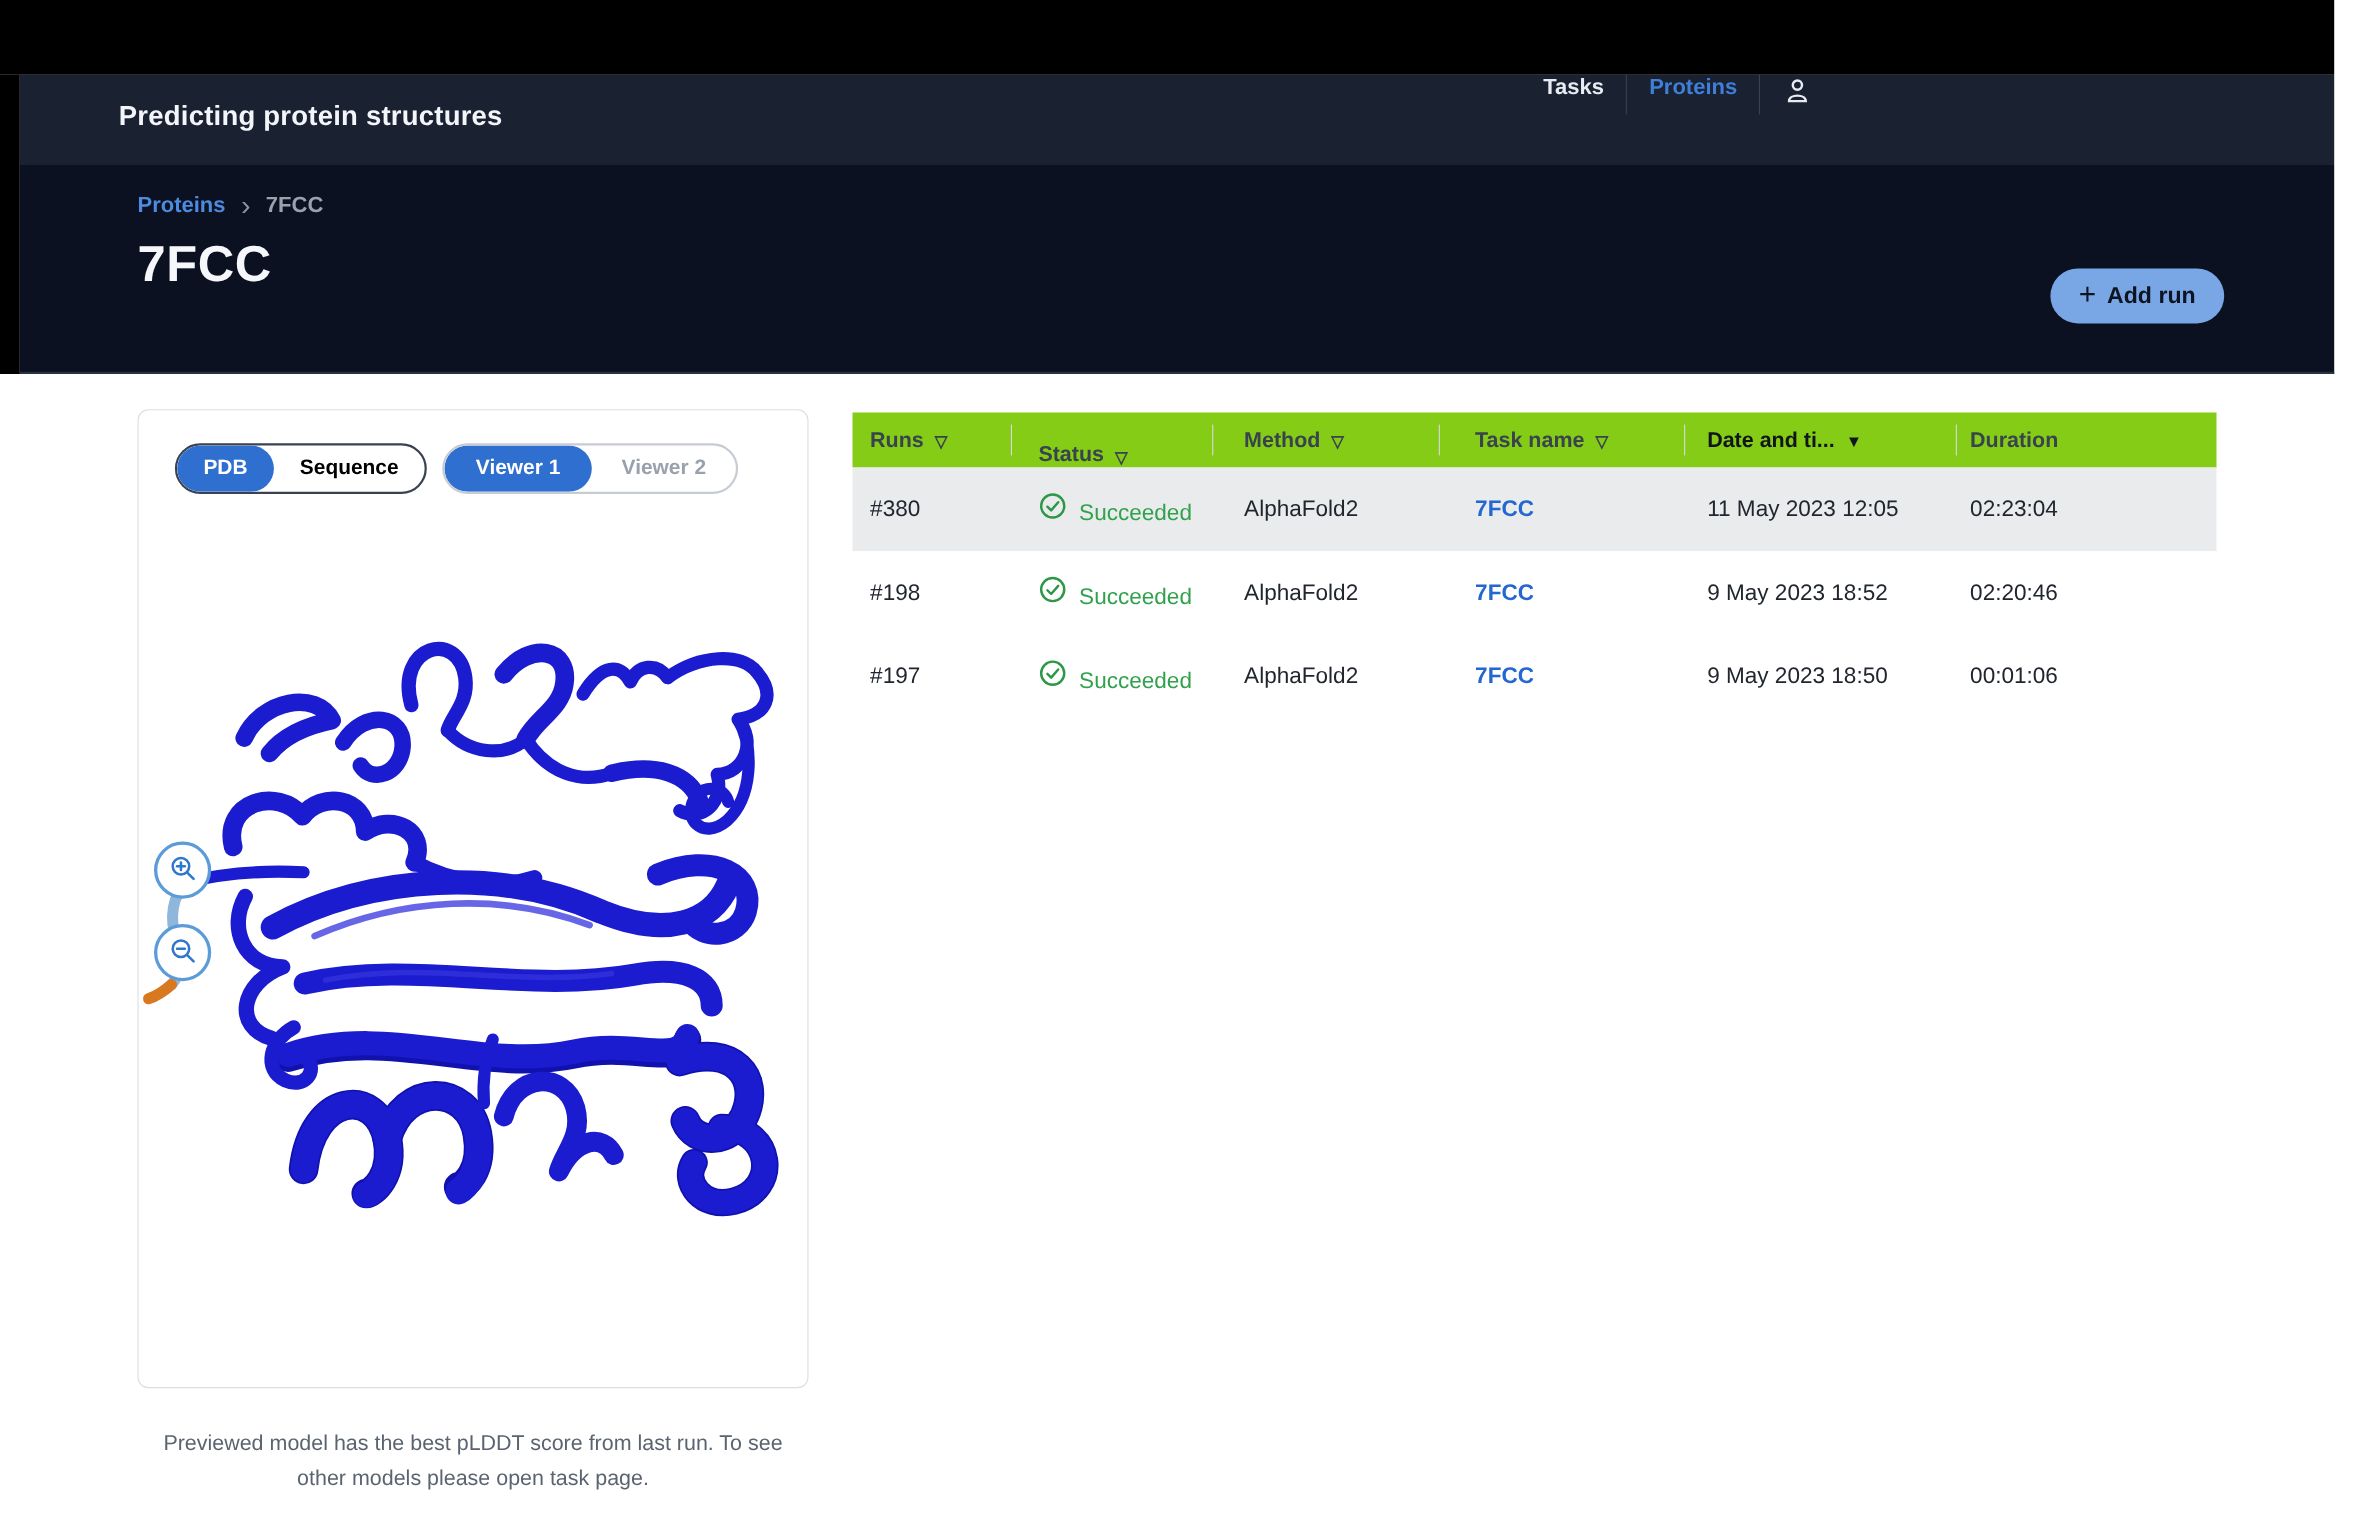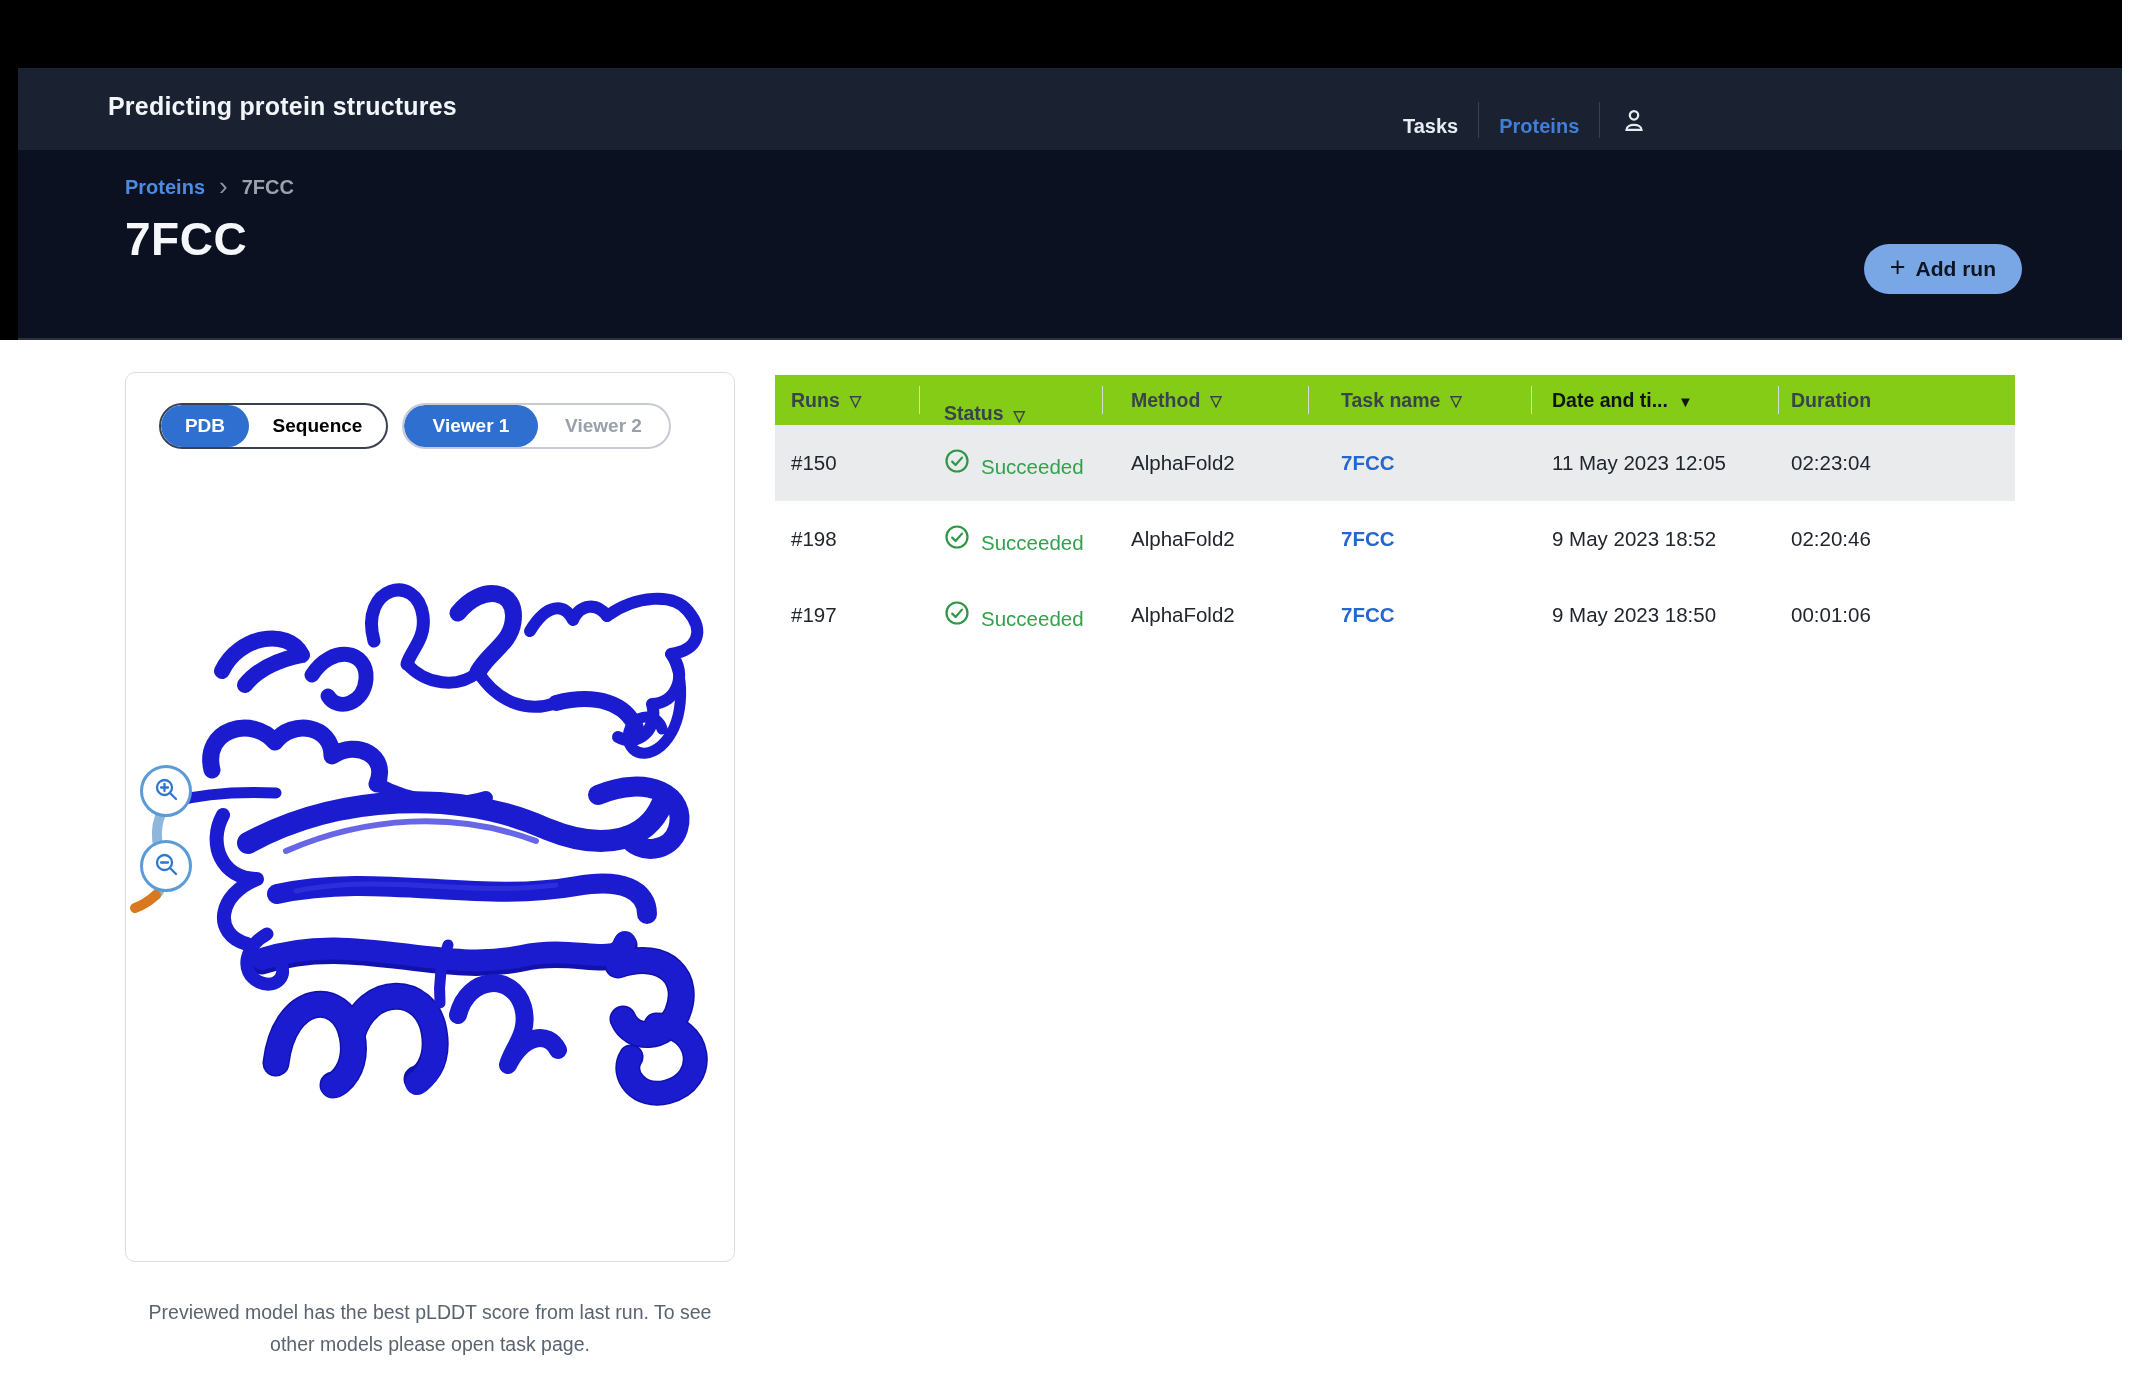--- a/index.html
+++ b/index.html
@@ -7,21 +7,21 @@
   body { font-family:"Liberation Sans", sans-serif; }
   .page { position:relative; width:2142px; height:1380px; background:#ffffff; overflow:hidden; }
 
   
   .topbar  { position:absolute; left:0; top:0; width:2122px; height:68px; background:#000000; }
   .navbar  { position:absolute; left:18px; top:68px; width:2104px; height:82px; background:#1a2231; }
   .hero    { position:absolute; left:18px; top:150px; width:2104px; height:190px; background:#0b1120; border-bottom:2px solid #2a3140; }
   .left-strip { position:absolute; left:0; top:68px; width:18px; height:272px; background:#000000; }
 
   .app-title { position:absolute; left:90px; top:24px; font-size:25px; font-weight:700; color:#f2f5f9; letter-spacing:.2px; }
-  .nav-group { position:absolute; left:1365px; top:0; height:70px; display:flex; align-items:flex-end; }
+  .nav-group { position:absolute; left:1365px; top:0; height:70px; display:flex; align-items:flex-start; }
   .nav-item  { padding:0 20px; font-size:20px; font-weight:700; color:#e8edf4; cursor:pointer; }
   .nav-item.active { color:#3f7fd9; }
   .nav-divider { width:1px; height:36px; background:#39424f; }
   .user-btn { padding:0 20px; display:flex; align-items:center; cursor:pointer; }
 
   .breadcrumb { position:absolute; left:107px; top:26px; display:flex; align-items:center; gap:14px; }
   .crumb-link { font-size:20px; font-weight:700; color:#4d8be0; cursor:pointer; }
   .crumb-sep  { font-size:26px; color:#8b95a3; line-height:20px; margin-top:-4px; }
   .crumb-current { font-size:20px; font-weight:700; color:#9aa3ad; }
   .page-title { position:absolute; left:107px; top:62px; font-size:46px; font-weight:800; color:#f5f7fa; letter-spacing:.5px; }
@@ -222,21 +222,21 @@
       <div class="th col-4 sorted">
         <span>Date and ti...</span>
         <span class="sort-glyph">▼</span>
       </div>
       <div class="th col-5">
         <span>Duration</span>
       </div>
     </div>
 
     <div class="tr hl">
-      <div class="td col-0">#150</div>
+      <div class="td col-0">#380</div>
       <div class="td col-1 status-cell">
         <span>
           <svg width="26" height="26" viewBox="0 0 26 26" fill="none" stroke="#2c9744" stroke-width="2.2" stroke-linecap="round" stroke-linejoin="round">
             <circle cx="13" cy="13" r="10.5"></circle>
               <path d="M8.2 13.6 L11.6 17 L18 9.6"></path>
           </svg>
         </span>
         <span>Succeeded</span>
       </div>
       <div class="td col-2">AlphaFold2</div>

